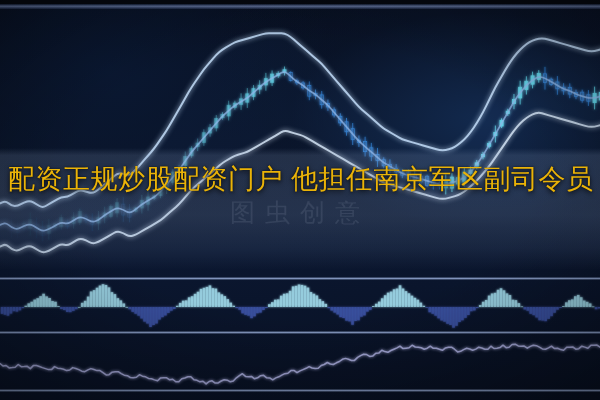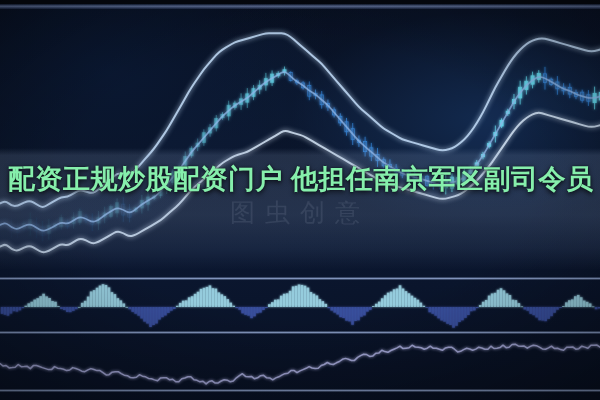--- a/index.html
+++ b/index.html
@@ -73,22 +73,22 @@
       rgba(120,146,188,0.12) 82%,
       rgba(60,80,120,0.00) 100%);
     pointer-events: none;
   }
   .headline {
     position: absolute;
     left: 0; right: 0;
     top: 160px;
     padding: 0 8px;
     text-align: right;
-    color: #86efac;
-    font-weight: bold;
+    color: #eab308;
+    font-weight: normal;
     font-size: 27px;
     line-height: 38px;
     letter-spacing: 0.5px;
     text-shadow: 0 2px 5px rgba(0,0,0,0.80), 0 0 2px rgba(0,0,0,0.65);
     white-space: nowrap;
   }
   .headline .ln { display: block; }
   .headline .ln2 { margin-top: 0px; }
 
   .watermark {

